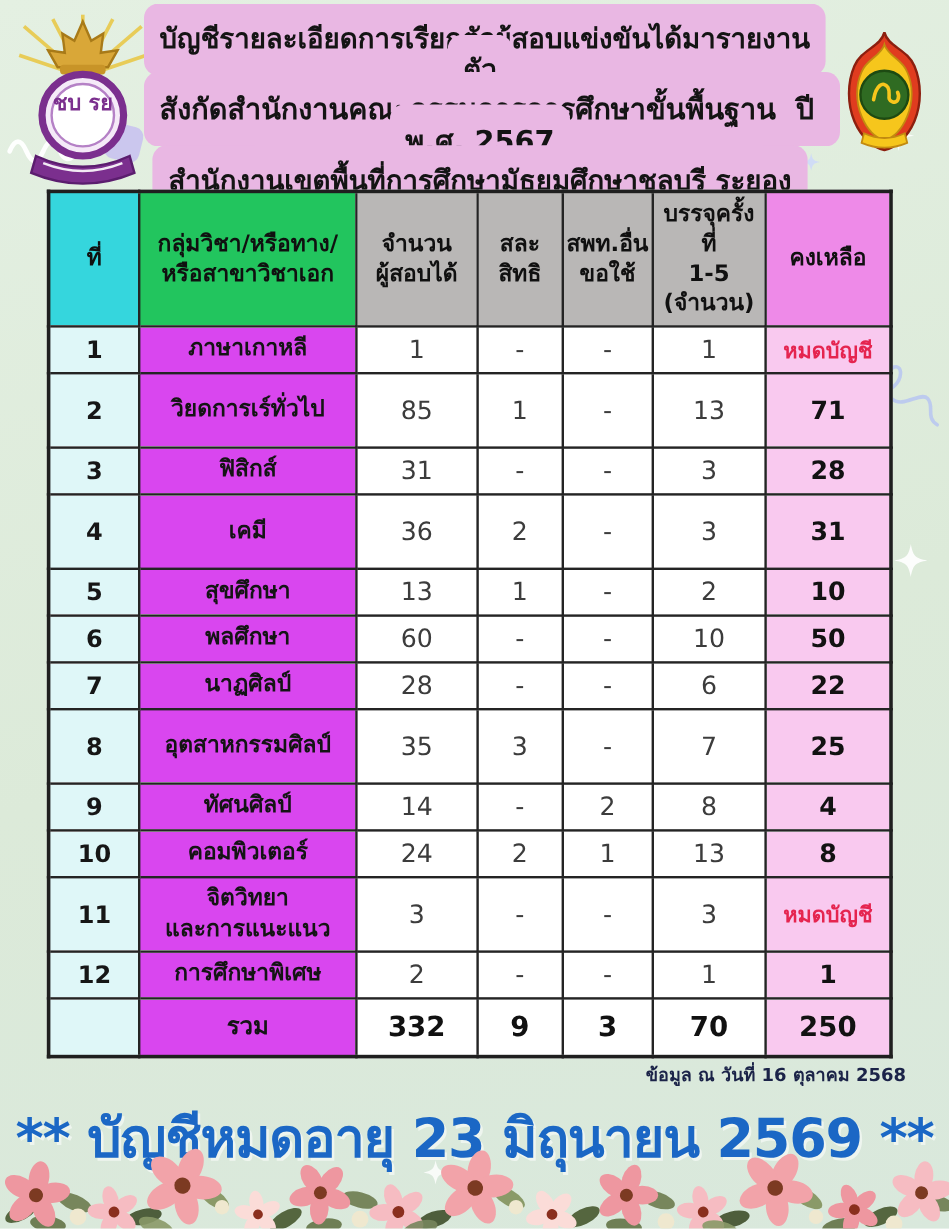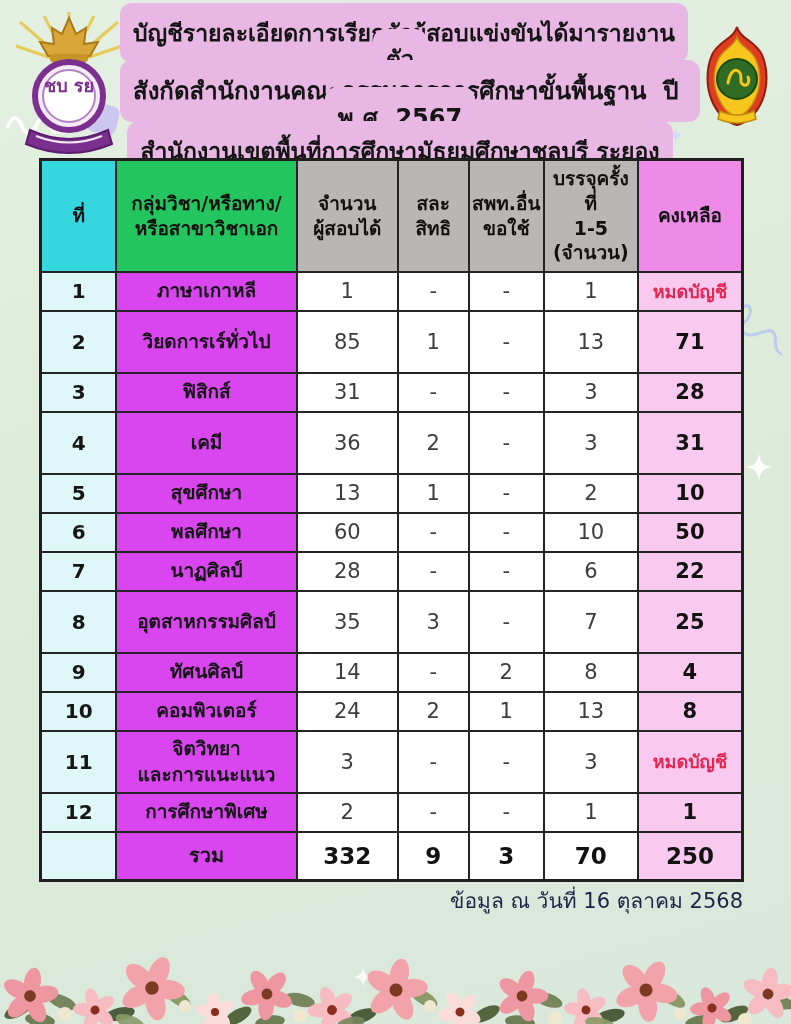--- a/index.html
+++ b/index.html
@@ -45,22 +45,22 @@
   .c-no{background:#dff7f8;font-size:20px;font-weight:600;color:#161616;}
   .c-subject{background:#d946ef;font-size:19px;font-weight:700;color:#141414;line-height:1.35;}
   .c-num{background:#ffffff;font-size:21px;font-weight:400;color:#3c3c3c;}
   .c-remaining{background:#f9c9ef;font-size:21px;font-weight:700;color:#121212;}
   .c-remaining.exhausted{font-size:18px;color:#e5244f;}
   tr.r-total .c-subject{font-size:20px;}
   tr.r-total .c-num{font-size:23px;font-weight:700;color:#111;}
   tr.r-total .c-remaining{font-size:23px;margin-top:40px;}
   
   .as-of{
-    position:absolute;right:48px;top:884px;z-index:4;
-    font-size:21px;font-weight:400;color:#1b2348;
+    position:absolute;right:36px;top:884px;z-index:4;
+    font-size:15px;font-weight:700;color:#1b2348;
   }
   .expiry{
     position:absolute;left:0;top:912px;width:100%;text-align:center;z-index:4;
     font-size:45px;font-weight:800;color:#1b67c5;letter-spacing:-1px;
     text-shadow:2px 3px 0 rgba(255,255,255,.55);
   }
   .flowers{position:absolute;left:0;bottom:0;z-index:5;pointer-events:none;}
   .logo{position:absolute;z-index:3;}
   .logo-left{left:10px;top:12px;}
   .logo-right{left:698px;top:25px;}
@@ -278,20 +278,21 @@
         <td class="c-num">332</td>
         <td class="c-num">9</td>
         <td class="c-num">3</td>
         <td class="c-num">70</td>
         <td class="c-remaining">250</td>
       </tr>
     </tbody>
   </table>
 
   <div class="as-of">ข้อมูล ณ วันที่ 16 ตุลาคม 2568</div>
+  <div class="expiry">** บัญชีหมดอายุ 23 มิถุนายน 2569 **</div>
 
   <svg class="flowers" width="791" height="92" viewBox="0 0 791 92">
     <defs>
       <g id="petals">
         <ellipse cy="-11" rx="6.5" ry="11"></ellipse>
         <ellipse cy="-11" rx="6.5" ry="11" transform="rotate(72)"></ellipse>
         <ellipse cy="-11" rx="6.5" ry="11" transform="rotate(144)"></ellipse>
         <ellipse cy="-11" rx="6.5" ry="11" transform="rotate(216)"></ellipse>
         <ellipse cy="-11" rx="6.5" ry="11" transform="rotate(288)"></ellipse>
       </g>

